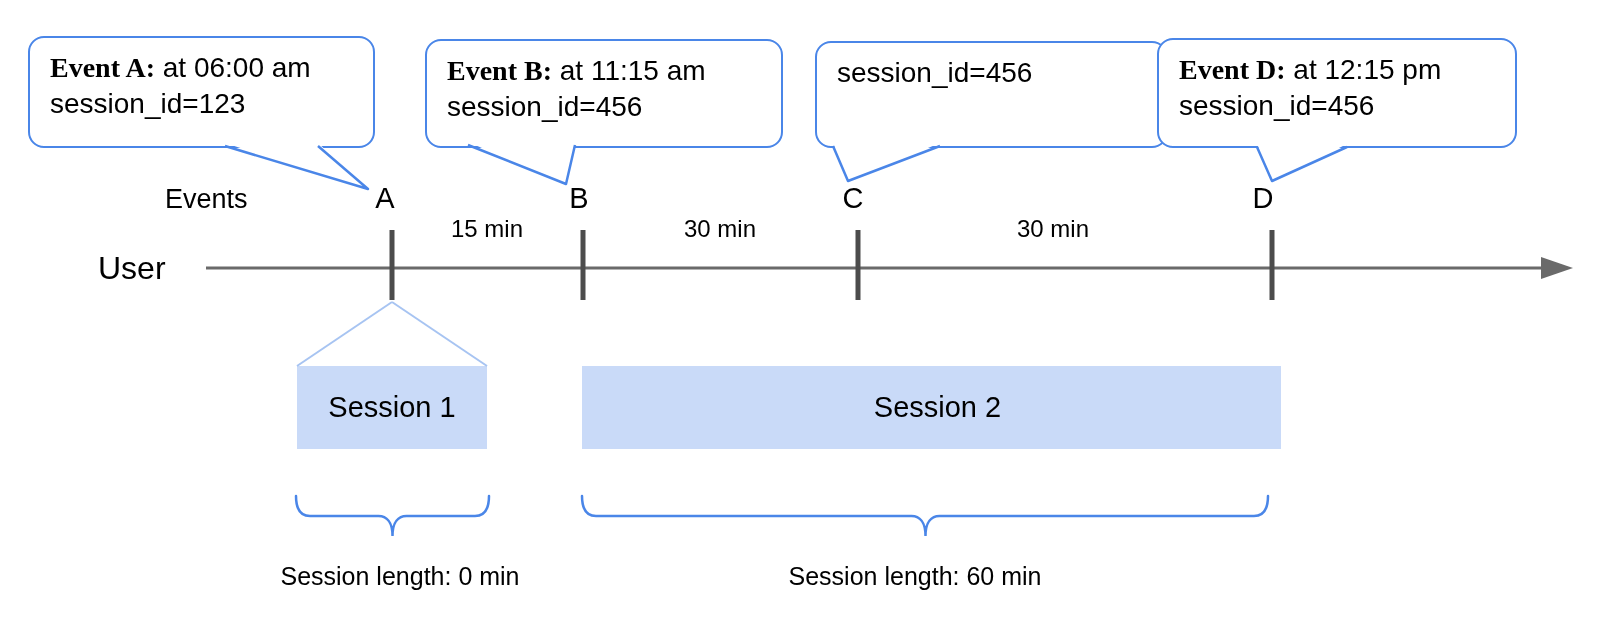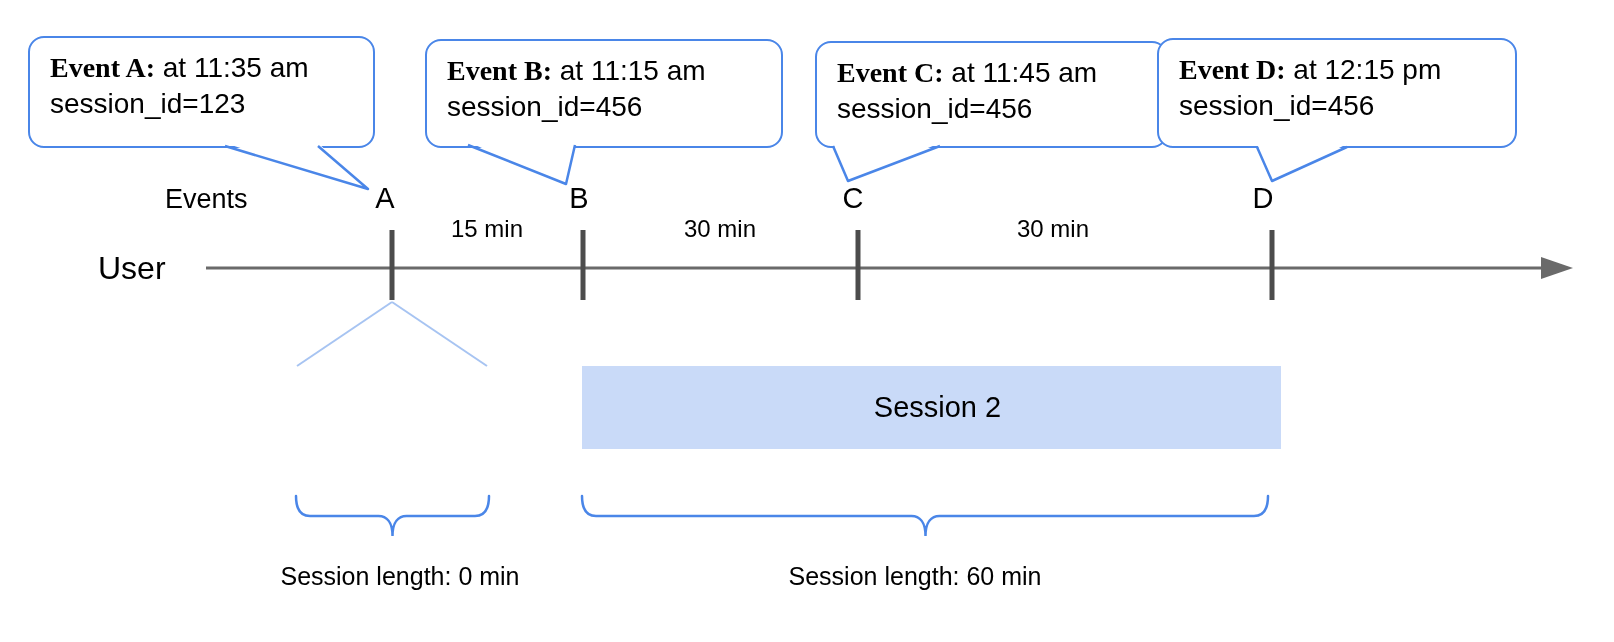--- a/index.html
+++ b/index.html
@@ -64,51 +64,53 @@
     z-index:4;
     white-space:nowrap;
   }
 </style>
 </head>
 <body>
 
 <div id="canvas">
 
   <div class="bubble" style="left:28px;top:36px;width:347px;height:112px;">
-    <div><span class="b">Event A:</span><span> at 11:35 am</span></div>
+    <div><span class="b">Event A:</span><span> at 06:00 am</span></div>
     <div>session_id=123</div>
   </div>
 
   <div class="bubble" style="left:425px;top:39px;width:358px;height:109px;">
     <div><span class="b">Event B:</span><span> at 11:15 am</span></div>
     <div>session_id=456</div>
   </div>
 
   <div class="bubble" style="left:815px;top:41px;width:353px;height:107px;">
-    <div><span class="b">Event C:</span><span> at 11:45 am</span></div>
     <div>session_id=456</div>
   </div>
 
   <div class="bubble" style="left:1157px;top:38px;width:360px;height:110px;">
     <div><span class="b">Event D:</span><span> at 12:15 pm</span></div>
     <div>session_id=456</div>
   </div>
 
   <div class="axis-label" style="left:165px;top:184px;">Events</div>
   <div class="axis-label user-label" style="left:98px;top:250px;">User</div>
 
   <div class="marker-letter" style="left:385px;top:182px;">A</div>
   <div class="marker-letter" style="left:579px;top:182px;">B</div>
   <div class="marker-letter" style="left:853px;top:182px;">C</div>
   <div class="marker-letter" style="left:1263px;top:182px;">D</div>
 
   <div class="interval-label" style="left:487px;top:215px;">15 min</div>
   <div class="interval-label" style="left:720px;top:215px;">30 min</div>
   <div class="interval-label" style="left:1053px;top:215px;">30 min</div>
 
+  <div class="session-bar" style="left:297px;width:190px;">
+    <span>Session 1</span>
+  </div>
   <div class="session-bar" style="left:582px;width:687px;padding-left:12px;">
     <span>Session 2</span>
   </div>
 
   <div class="length-label" style="left:400px;">Session length: 0 min</div>
   <div class="length-label" style="left:915px;">Session length: 60 min</div>
 
   <svg class="overlay-svg" width="1614" height="642" viewBox="0 0 1614 642">
 
     <g>

